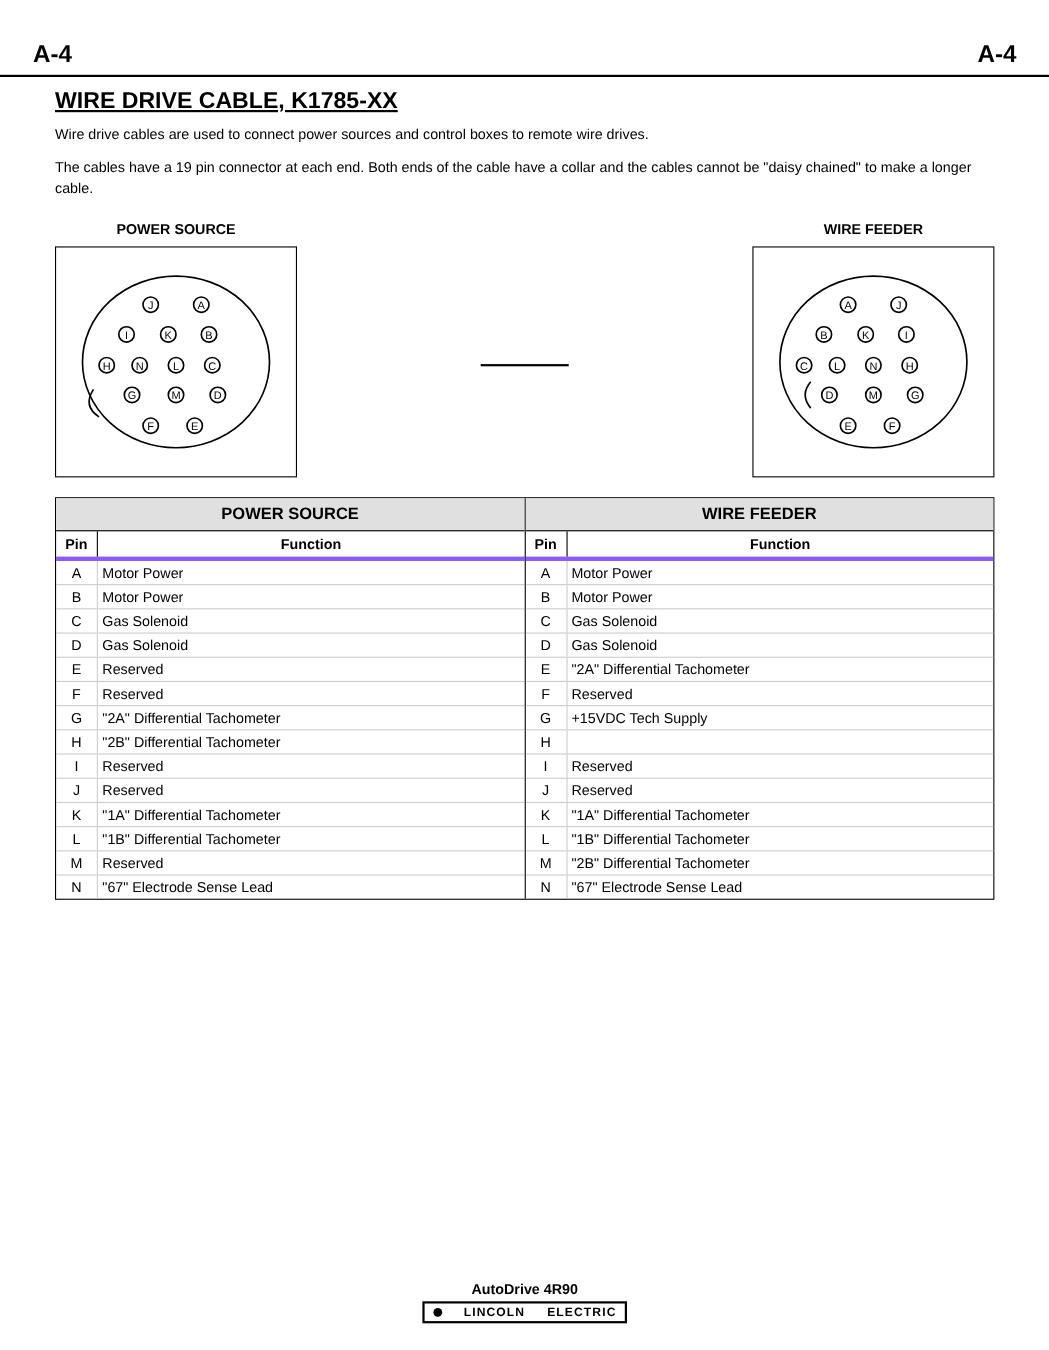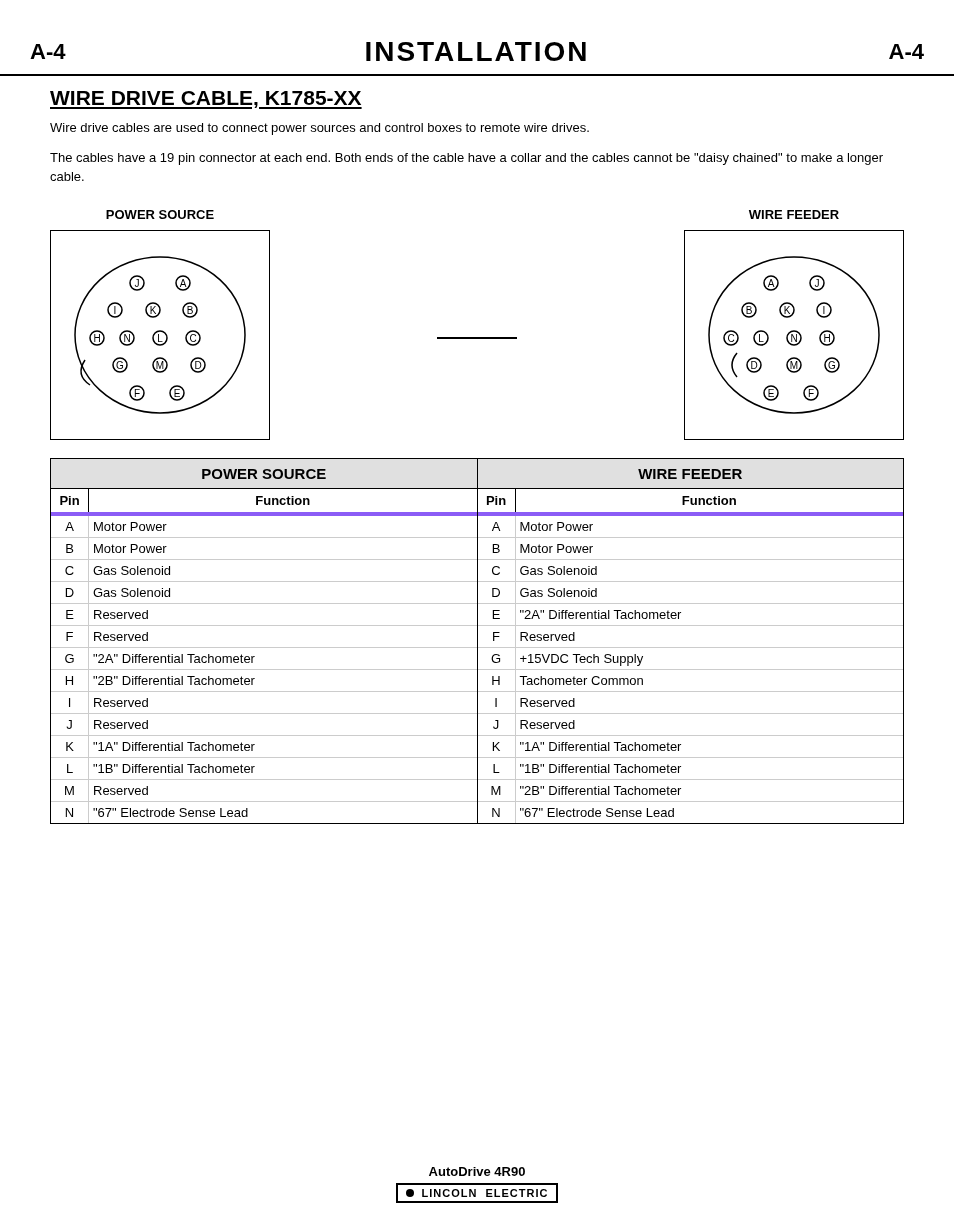--- a/index.html
+++ b/index.html
@@ -177,35 +177,34 @@
     }
     .lincoln-logo {
       border: 2px solid #000;
       padding: 2px 8px;
       font-size: 11px;
       font-weight: bold;
       letter-spacing: 1px;
       background: #fff;
       display: flex;
       align-items: center;
-      gap: 8px;
+      gap: 20px;
     }
     .lincoln-dot {
       width: 8px; height: 8px;
       background: #000;
       border-radius: 50%;
       display: inline-block;
     }
   </style>
 </head>
 <body>
 
 <div class="page-header">
   <span class="page-num">A-4</span>
-  <span class="page-title">INSTALLATION</span>
   <span class="page-num">A-4</span>
 </div>
 
 <div class="content">
 
   <div class="section-title">WIRE DRIVE CABLE, K1785-XX</div>
 
   <p class="desc-para">Wire drive cables are used to connect power sources and control boxes to remote wire drives.</p>
   <p class="desc-para">The cables have a 19 pin connector at each end. Both ends of the cable have a collar and the cables cannot be "daisy chained" to make a longer cable.</p>
 
@@ -406,21 +405,20 @@
           <div class="table-data-row">
       <div class="cell-pin">F</div>
       <div class="cell-function">Reserved</div>
     </div>
           <div class="table-data-row">
       <div class="cell-pin">G</div>
       <div class="cell-function">+15VDC Tech Supply</div>
     </div>
           <div class="table-data-row">
       <div class="cell-pin">H</div>
-      <div class="cell-function">Tachometer Common</div>
     </div>
           <div class="table-data-row">
       <div class="cell-pin">I</div>
       <div class="cell-function">Reserved</div>
     </div>
           <div class="table-data-row">
       <div class="cell-pin">J</div>
       <div class="cell-function">Reserved</div>
     </div>
           <div class="table-data-row">

